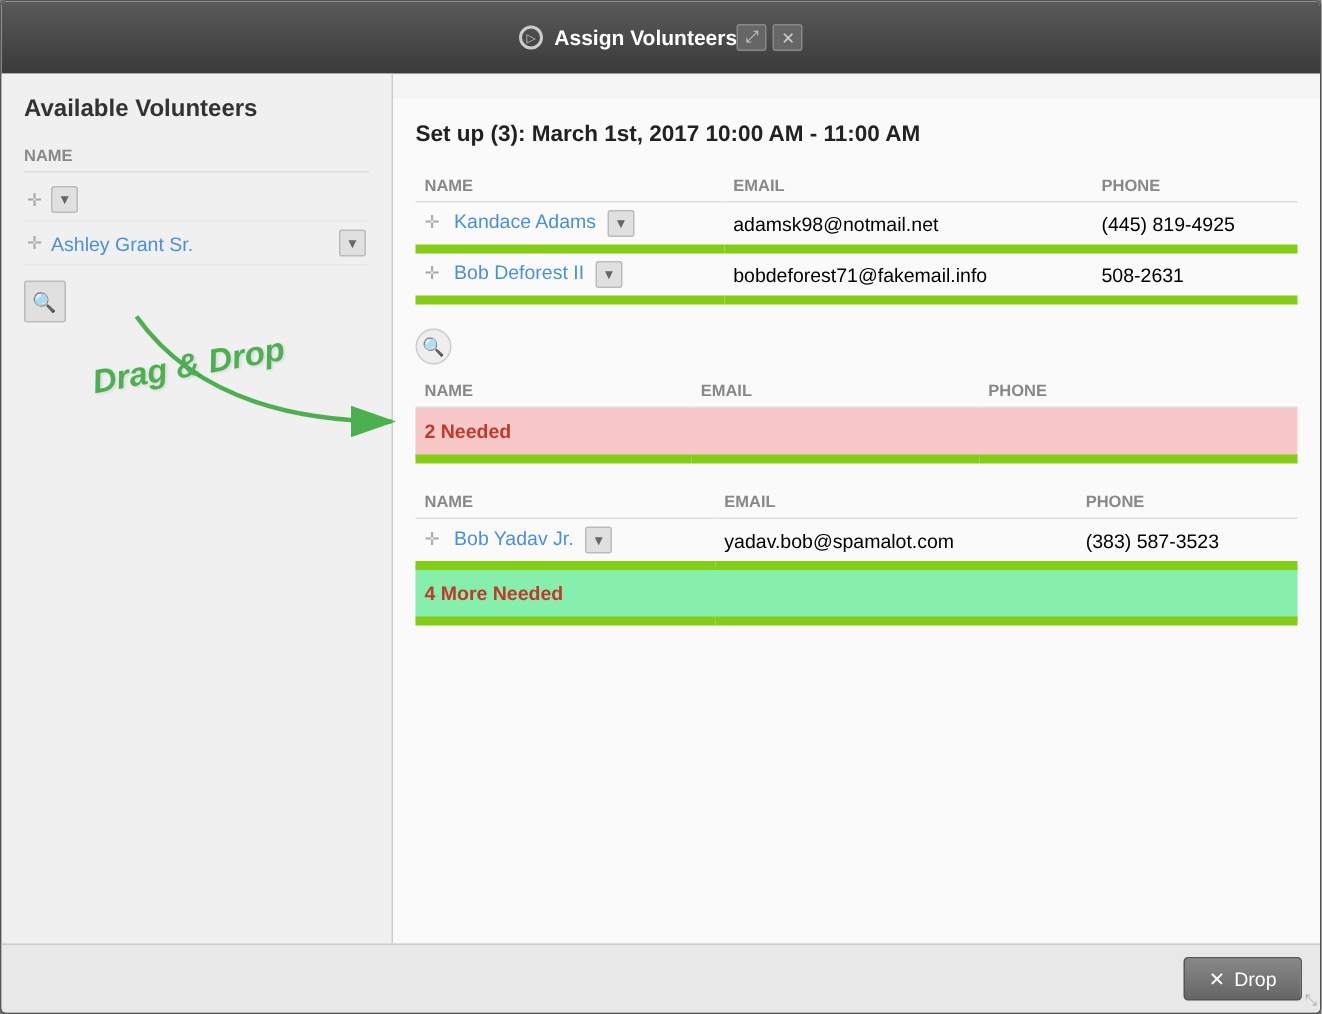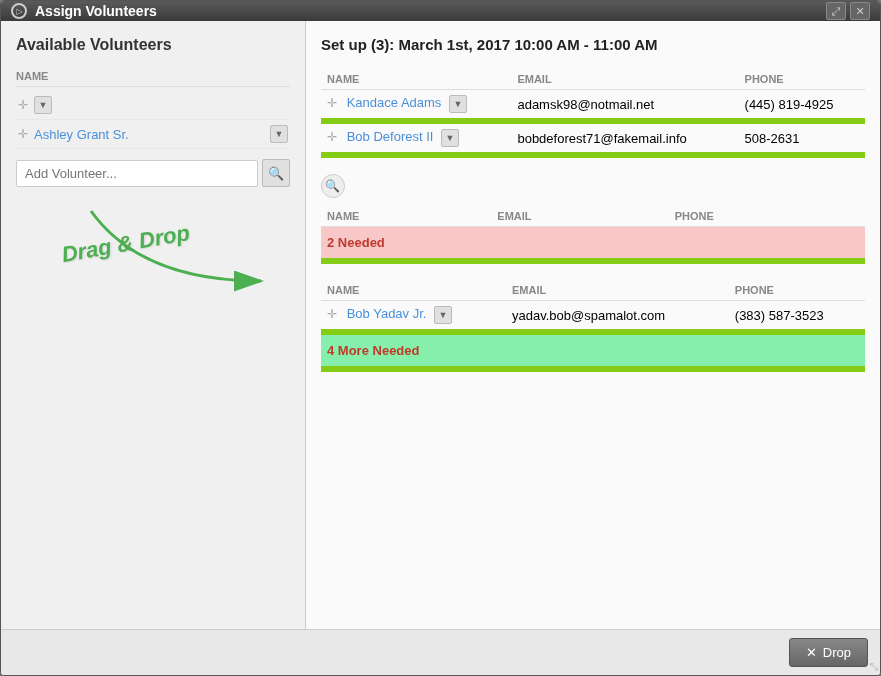--- a/index.html
+++ b/index.html
@@ -20,24 +20,24 @@
       border-radius: 4px;
       display: flex;
       flex-direction: column;
       overflow: hidden;
       box-shadow: 0 4px 20px rgba(0,0,0,0.5);
       position: relative;
     }
     .dialog-title-bar {
       background: linear-gradient(to bottom, #5a5a5a, #3a3a3a);
       color: #fff;
-      padding: 1px 10px;
-      display: flex;
-      align-items: center;
-      justify-content: space-between;
+      padding: 15px 10px;
+      display: flex;
+      align-items: center;
+      justify-content: center;
       flex-shrink: 0;
     }
     .dialog-title-left {
       display: flex;
       align-items: center;
       gap: 8px;
     }
     .dialog-title-icon {
       width: 16px;
       height: 16px;
@@ -75,21 +75,21 @@
       font-size: 11px;
       border-radius: 2px;
     }
     .dialog-body {
       display: flex;
       flex: 1;
       overflow: hidden;
     }
     
     .left-panel {
-      width: 305px;
+      width: 261px;
       flex-shrink: 0;
       background: #f0f0f0;
       border-right: 1px solid #ccc;
       display: flex;
       flex-direction: column;
       padding: 15px;
     }
     .left-panel-title {
       font-size: 16px;
       font-weight: bold;
@@ -180,20 +180,21 @@
       display: block;
       margin-top: 30px;
       text-shadow: 1px 1px 2px rgba(0,0,0,0.1);
     }
     
     .right-panel {
       flex: 1;
       overflow-y: auto;
       padding: 15px;
       background: #fafafa;
+      margin-top: 17px;
     }
     .section-title {
       font-size: 15px;
       font-weight: bold;
       color: #222;
       margin-bottom: 8px;
     }
     .section-table {
       width: 100%;
       border-collapse: collapse;
@@ -306,21 +307,20 @@
         <span class="move-handle">✛</span>
         <div class="dropdown-arrow">▼</div>
       </div>
       <div class="volunteer-row">
         <span class="move-handle">✛</span>
         <a class="vol-name-link">Ashley Grant Sr.</a>
         <div class="dropdown-arrow">▼</div>
       </div>
 
       <div class="add-volunteer-row">
-        <input class="add-volunteer-input" type="text" placeholder="Add Volunteer..." style="">
         <div class="search-btn">🔍</div>
       </div>
 
       <div class="drag-drop-overlay">
         <svg width="220" height="130" class="arrow-svg">
           <defs>
             <marker id="arrowhead" markerWidth="10" markerHeight="7" refX="9" refY="3.5" orient="auto">
               <polygon points="0 0, 10 3.5, 0 7" fill="#4caf50"></polygon>
             </marker>
           </defs>

